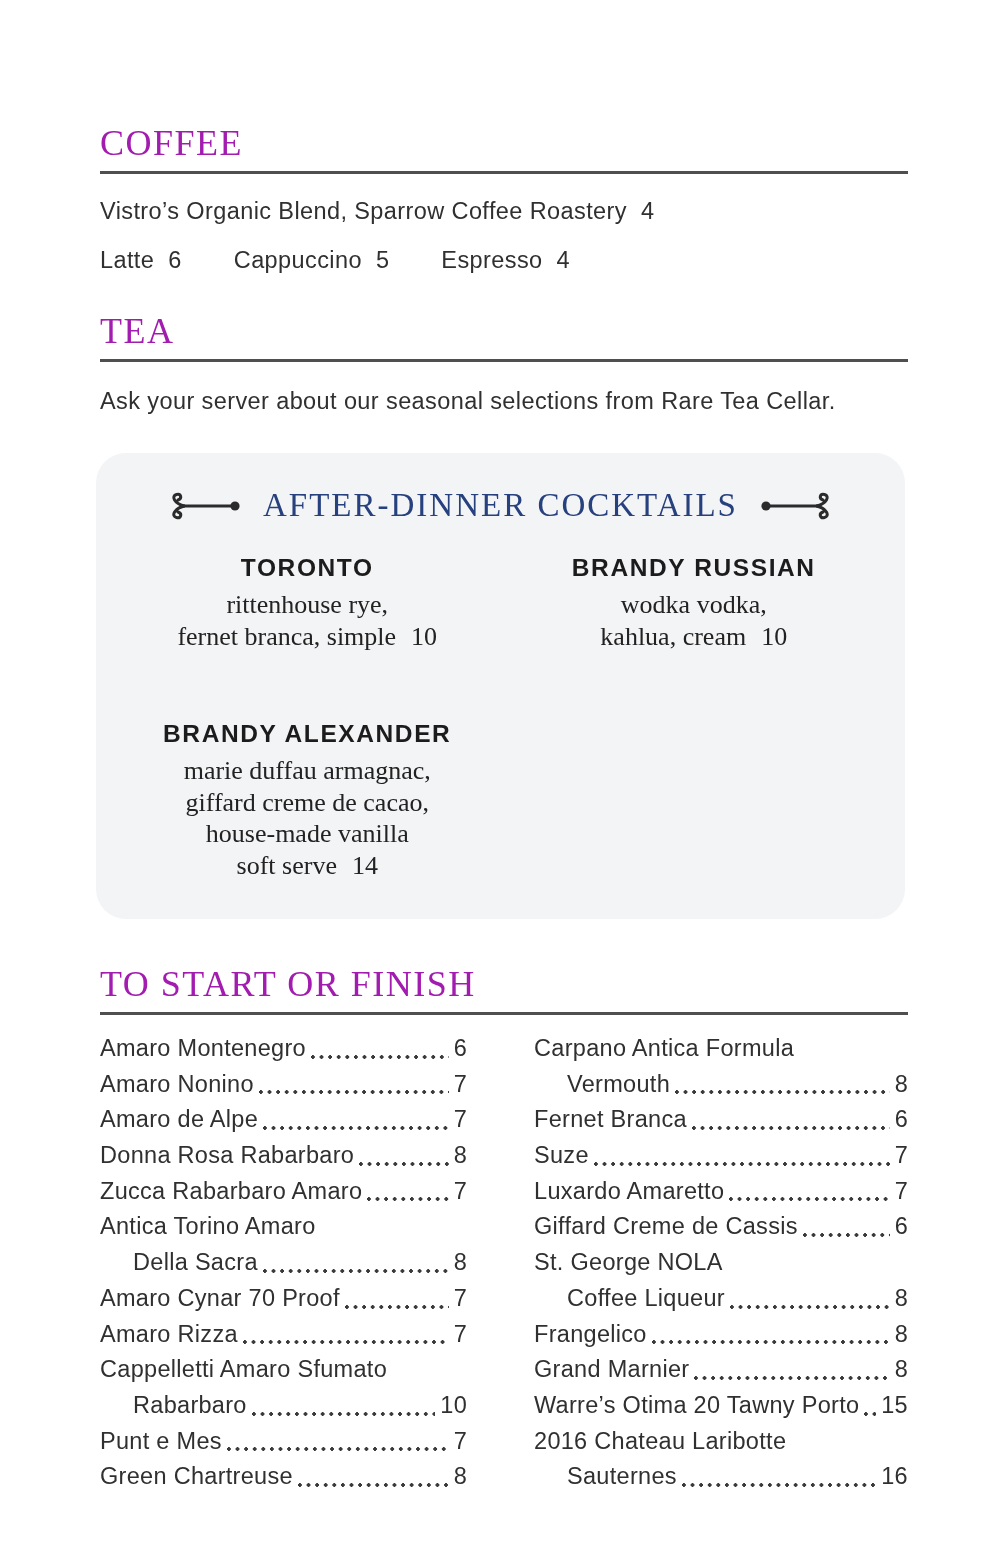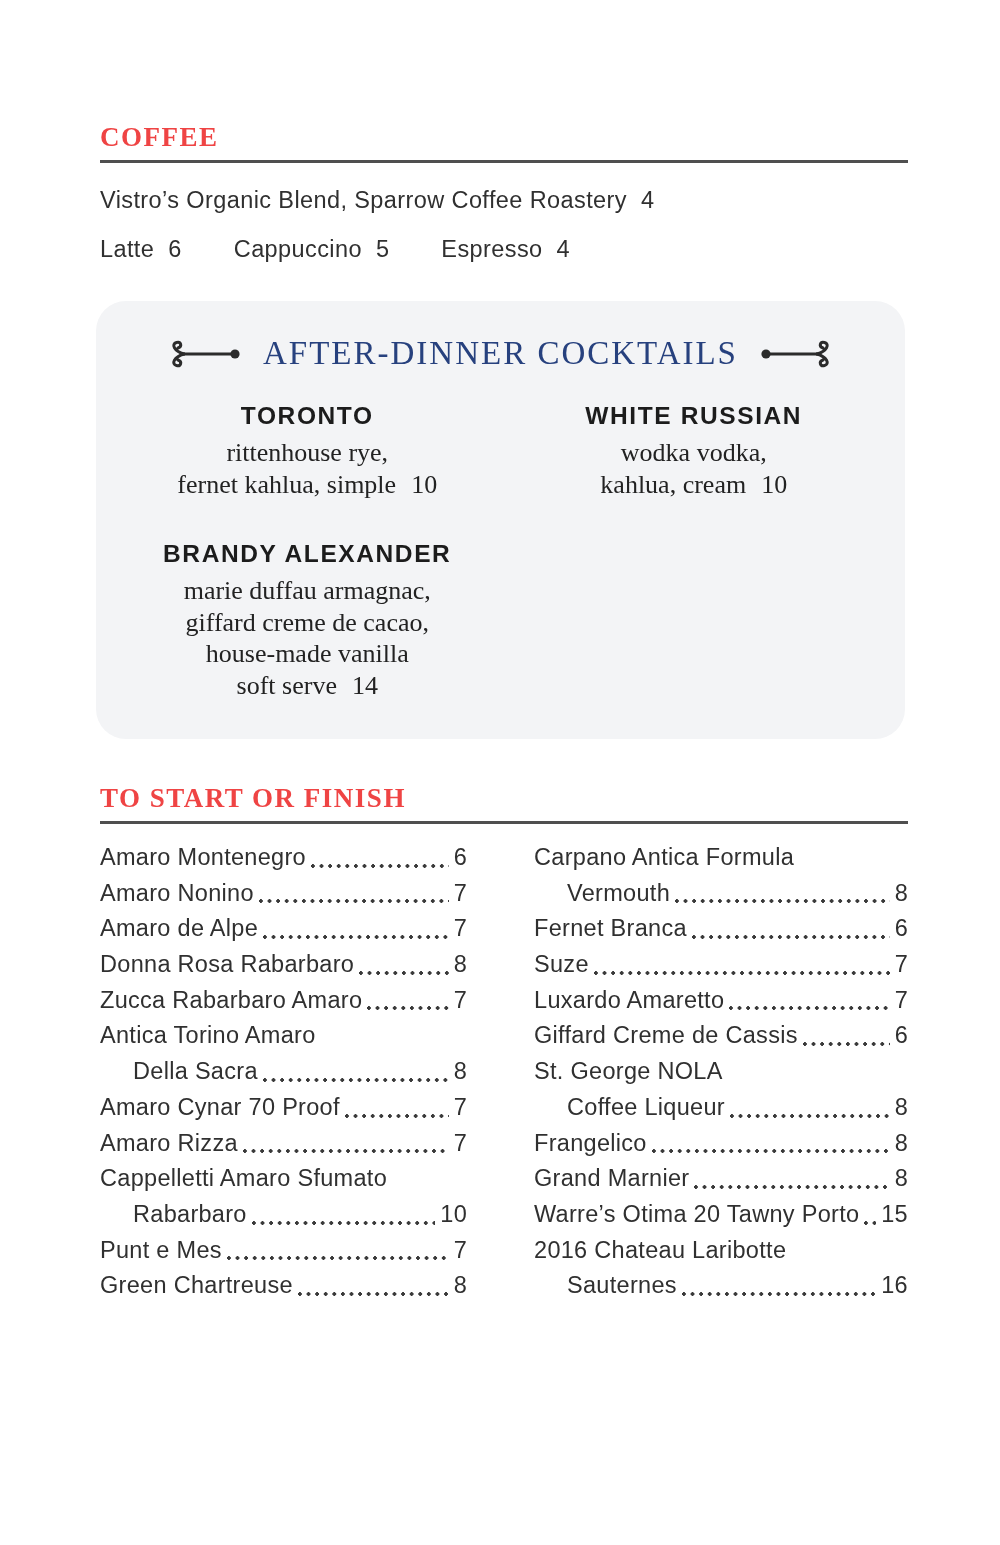--- a/index.html
+++ b/index.html
@@ -4,22 +4,22 @@
 <style>
   * { margin:0; padding:0; box-sizing:border-box; }
   html,body { background:#e9e9e9; }
   .page {
     width:1000px; height:1545px; margin:0 auto; background:#ffffff;
     padding:122px 92px 0 100px; overflow:hidden;
     font-family:"Liberation Sans", sans-serif; color:#2f2f2f;
   }
   
   .sec-head {
-    font-family:"Liberation Serif", serif; font-weight:bold;
-    font-size:27px; letter-spacing:1.5px; color:#ef4444;
+    font-family:"Liberation Serif", serif; font-weight:normal;
+    font-size:36px; letter-spacing:1.5px; color:#a21caf;
   }
   .rule { border-bottom:3px solid #4f4f4f; margin-top:7px; }
 
   
   .body-line { font-size:23.5px; letter-spacing:.4px; color:#303030; }
   .coffee-block { margin-top:24px; }
   .blend-line { display:flex; align-items:flex-start; }
   .blend-line .price { margin-left:14px; }
   .drinks-line { display:flex; margin-top:22px; }
   .drink { display:flex; align-items:baseline; margin-right:52px; }
@@ -33,21 +33,21 @@
     background:#f3f4f6; border-radius:30px; padding:34px 18px 38px;
   }
   .ad-head-row { display:flex; align-items:center; justify-content:center; gap:20px; }
   .ad-title {
     font-family:"Liberation Serif", serif; font-weight:normal;
     font-size:33px; letter-spacing:2px; color:#27417e; white-space:nowrap;
   }
   .flourish { flex:0 0 auto; display:block; }
   .flourish.right { transform:scaleX(-1); }
 
-  .ad-grid { display:grid; grid-template-columns:1fr 1fr; margin-top:30px; row-gap:40px; }
+  .ad-grid { display:grid; grid-template-columns:1fr 1fr; margin-top:30px; row-gap:68px; }
   .cocktail { text-align:center; }
   .c-name {
     font-family:"Liberation Sans", sans-serif; font-weight:bold;
     font-size:24.5px; letter-spacing:1.6px; color:#1c1c1c; margin-bottom:7px;
   }
   .c-line {
     font-family:"Liberation Serif", serif; font-size:26px; line-height:31.5px; color:#222222;
   }
   .c-price { margin-left:15px; }
 
@@ -90,20 +90,25 @@
           <span class="price">5</span>
         </span>
         <span class="drink">
           <span>Espresso</span>
           <span class="price">4</span>
         </span>
       </div>
     </div>
   </div>
 
+  <div class="sec tea-sec">
+    <div class="sec-head">TEA</div>
+    <div class="rule"></div>
+    <div class="body-line tea-note">Ask your server about our seasonal selections from Rare Tea Cellar.</div>
+  </div>
 
   <div class="ad-box">
     <div class="ad-head-row">
       <svg class="flourish" width="75" height="30" viewBox="0 0 75 30">
         <g stroke="#2b2b2b" stroke-width="3" fill="none" stroke-linecap="round">
           <path d="M16,15 C6,12 3,5 8.5,3.5 C13,2.3 14.5,7.5 10,9"></path>
           <path d="M16,15 C6,18 3,25 8.5,26.5 C13,27.7 14.5,22.5 10,21"></path>
           <line x1="16" y1="15" x2="63" y2="15"></line>
         </g>
         <circle cx="67" cy="15" r="4.6" fill="#2b2b2b"></circle>
@@ -117,25 +122,25 @@
         </g>
         <circle cx="67" cy="15" r="4.6" fill="#2b2b2b"></circle>
       </svg>
     </div>
 
     <div class="ad-grid">
       <div class="cocktail">
         <div class="c-name">TORONTO</div>
         <div class="c-line">rittenhouse rye,</div>
         <div class="c-line">
-          <span>fernet kahlua, simple</span><span class="c-price">10</span>
+          <span>fernet branca, simple</span><span class="c-price">10</span>
         </div>
       </div>
       <div class="cocktail">
-        <div class="c-name">WHITE RUSSIAN</div>
+        <div class="c-name">BRANDY RUSSIAN</div>
         <div class="c-line">wodka vodka,</div>
         <div class="c-line">
           <span>kahlua, cream</span><span class="c-price">10</span>
         </div>
       </div>
       <div class="cocktail">
         <div class="c-name">BRANDY ALEXANDER</div>
         <div class="c-line">marie duffau armagnac,</div>
         <div class="c-line">giffard creme de cacao,</div>
         <div class="c-line">house-made vanilla</div>

